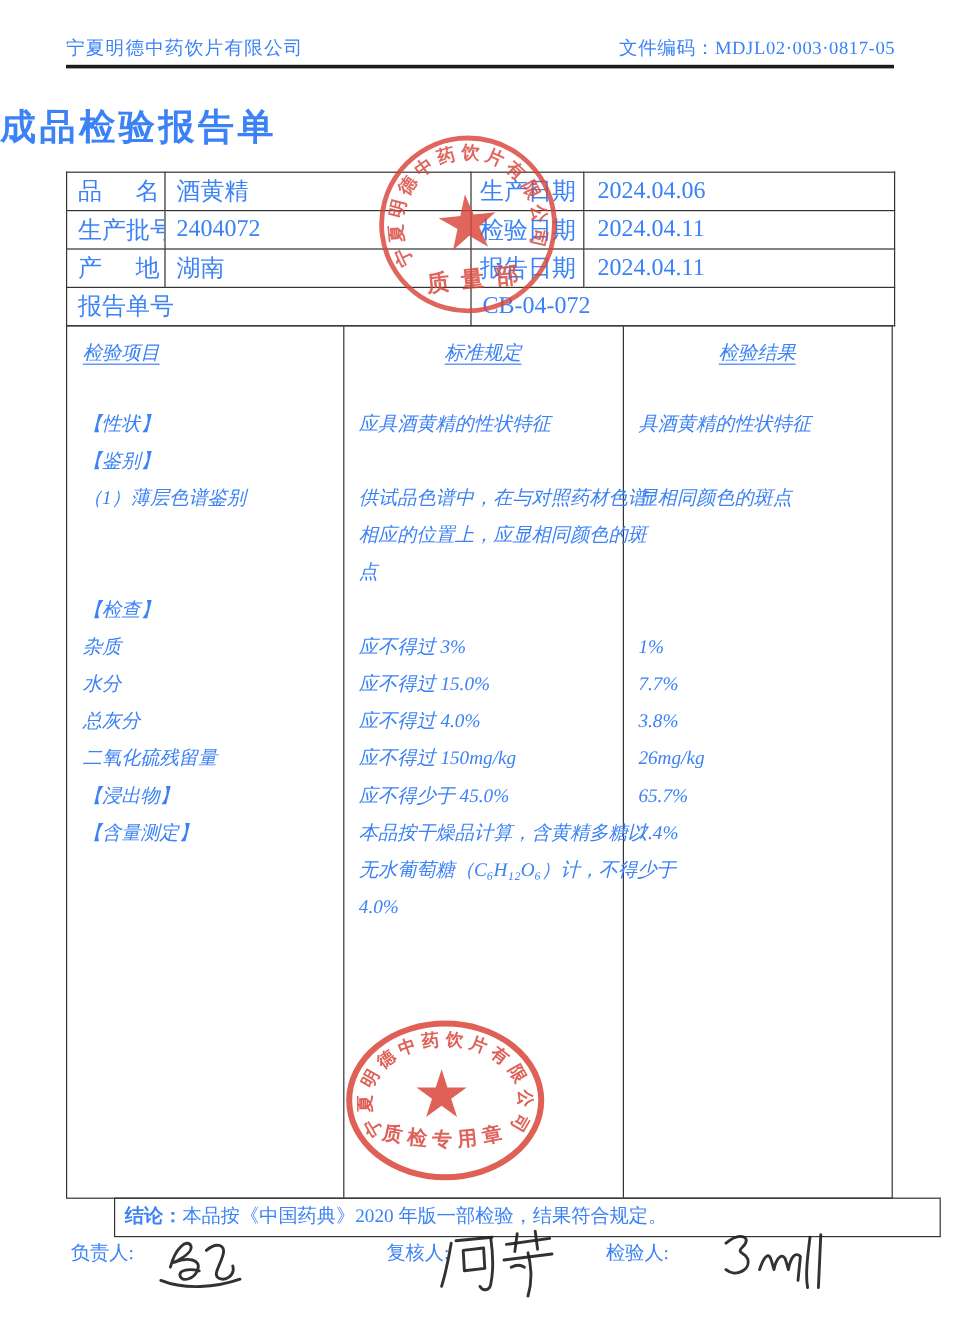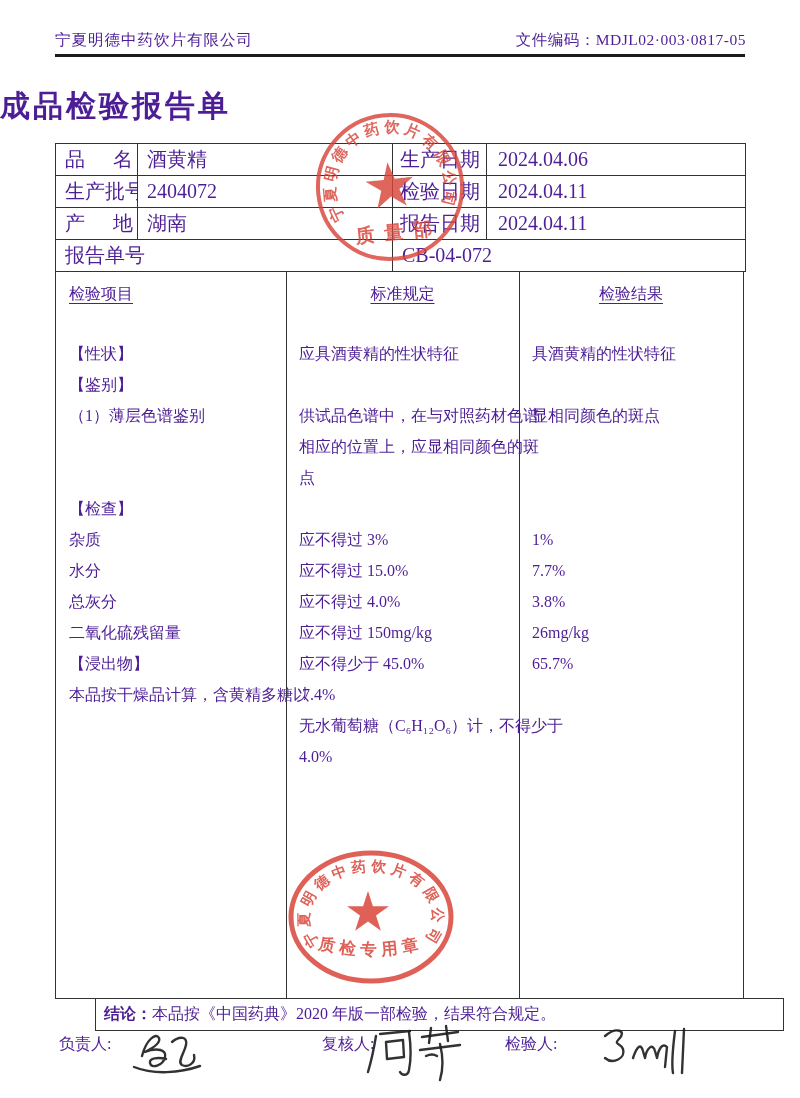--- a/index.html
+++ b/index.html
@@ -1,34 +1,34 @@
 <!DOCTYPE html>
 <html><head>
 <meta charset="utf-8">
 <style>
   html,body{margin:0;padding:0;background:#ffffff;}
   .page{
     position:relative;width:800px;height:1098px;background:#fff;overflow:hidden;
-    font-family:"Liberation Serif","DejaVu Serif",serif;color:#4c1d95;
+    font-family:"Liberation Serif","DejaVu Serif",serif;color:#3b82f6;
   }
   
   .doc-company{position:absolute;left:55px;top:30px;font-size:15.5px;letter-spacing:1px;}
   .doc-code{position:absolute;right:54px;top:30px;font-size:15.5px;letter-spacing:.5px;margin-left:23px;}
   .doc-rule{position:absolute;left:55px;width:690px;top:54px;height:2.5px;background:#1c1c1c;}
   
   .doc-title{position:absolute;left:0;right:0;top:86px;text-align:left;
     font-size:30px;font-weight:bold;letter-spacing:3px;}
   
   table.info{position:absolute;left:55px;top:143px;width:690px;border-collapse:collapse;table-layout:fixed;}
   table.info td{border:1px solid #333;height:31px;font-size:20px;padding:0 0 0 9px;white-space:nowrap;overflow:hidden;}
   table.info td.l2{padding-left:7px;}
   table.info td.v2{padding-left:11px;}
   .spread{display:inline-block;width:68px;text-align:justify;text-align-last:justify;text-justify:inter-character;}
   
-  .rtable{position:absolute;left:55px;top:271px;width:689px;height:728px;border:1px solid #333;box-sizing:border-box;}
+  .rtable{position:absolute;left:55px;top:271px;width:689px;height:728px;border:1px solid #333;box-sizing:border-box;font-style:italic;}
   .rtable .vline{position:absolute;top:0;bottom:0;width:1px;background:#333;}
   .v1{left:230px;} .v2{left:463px;}
   .rhead{position:absolute;top:12px;left:0;right:0;display:flex;font-size:16px;}
   .rhead span{text-decoration:underline;text-underline-offset:4px;}
   .rh1{width:230px;padding-left:13px;box-sizing:border-box;}
   .rh2{width:233px;text-align:center;}
   .rh3{flex:1;text-align:center;}
   .tline{position:absolute;left:0;right:0;height:31px;display:flex;font-size:16px;line-height:31px;}
   .tline .c1{width:230px;padding-left:13px;box-sizing:border-box;white-space:nowrap;}
   .tline .c2{width:233px;padding-left:13px;box-sizing:border-box;white-space:nowrap;}
@@ -146,20 +146,21 @@
         <span class="c1">二氧化硫残留量</span>
         <span class="c2">应不得过 150mg/kg</span>
         <span class="c3">26mg/kg</span>
       </div>
     <div class="tline" style="top:376px">
         <span class="c1">【浸出物】</span>
         <span class="c2">应不得少于 45.0%</span>
         <span class="c3">65.7%</span>
       </div>
     <div class="tline" style="top:407px">
+        <span class="c1">【含量测定】</span>
         <span class="c2">本品按干燥品计算，含黄精多糖以</span>
         <span class="c3">7.4%</span>
       </div>
     <div class="tline" style="top:438px">
         <span class="c1"></span>
         <span class="c2">无水葡萄糖（C₆H₁₂O₆）计，不得少于</span>
         <span class="c3"></span>
       </div>
     <div class="tline" style="top:469px">
         <span class="c1"></span>

